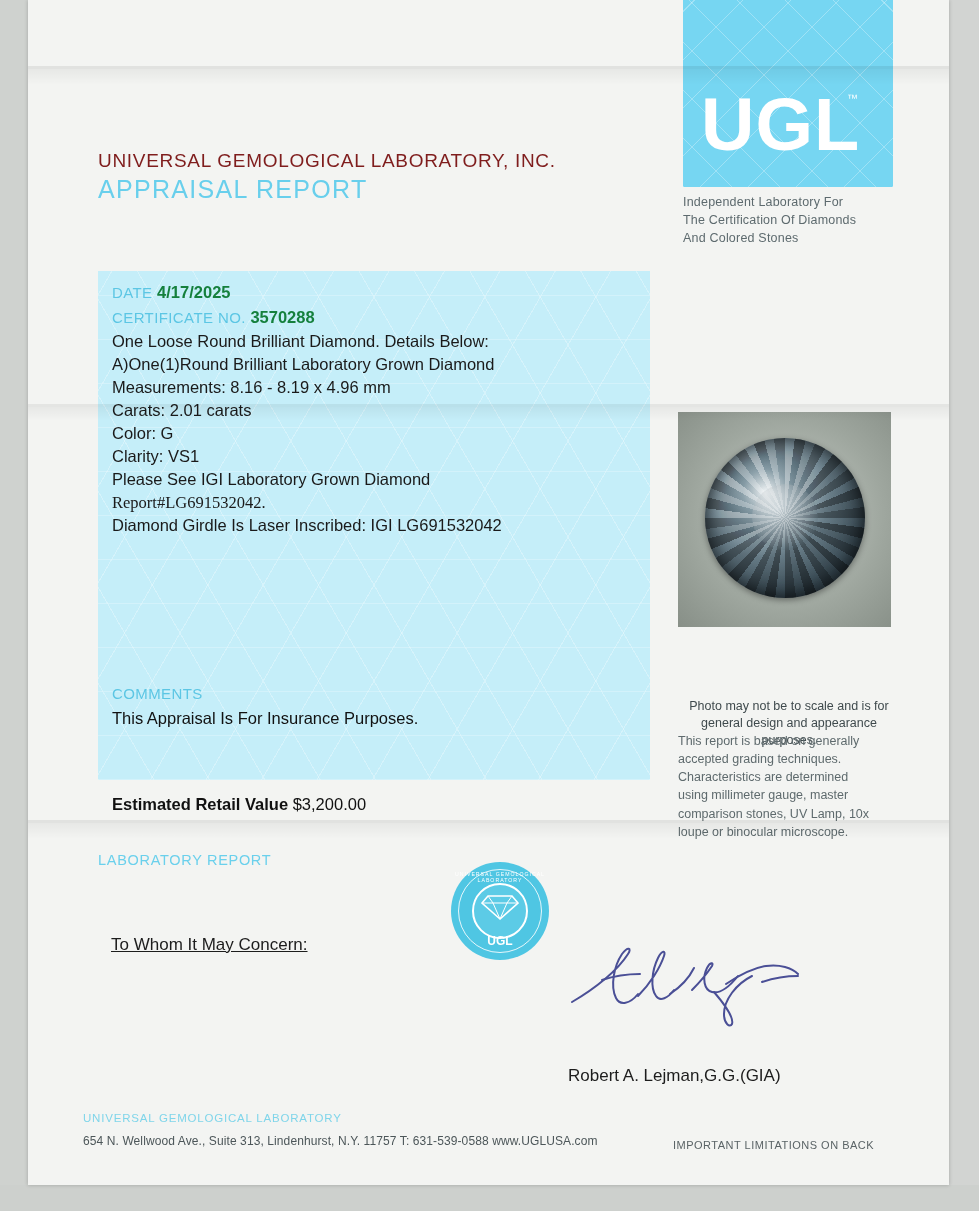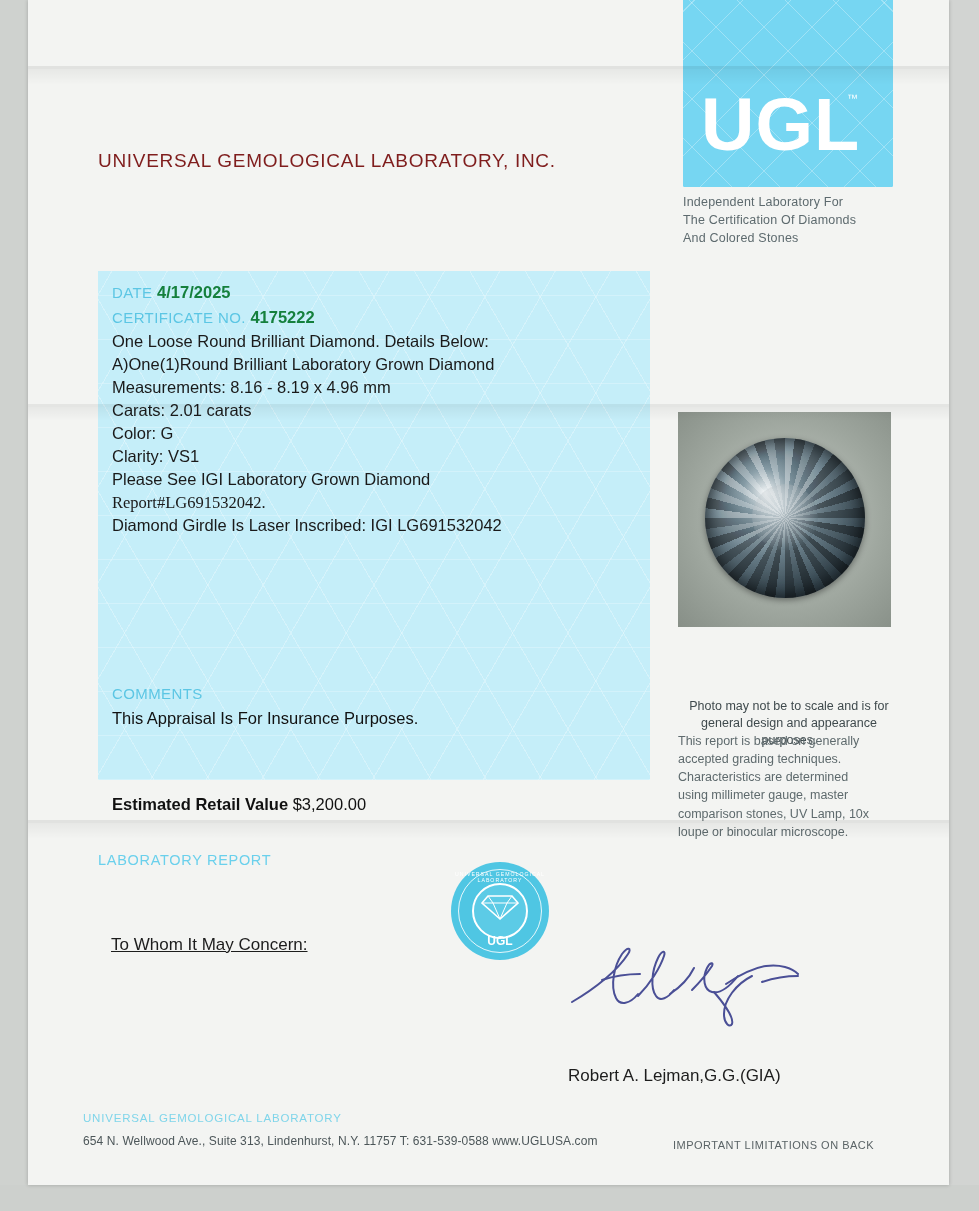--- a/index.html
+++ b/index.html
@@ -362,32 +362,33 @@
     <div class="ugl-block">
       <div class="grid"></div>
       <div class="ugl-logo">UGL</div>
       <div class="ugl-tm">™</div>
     </div>
     <div class="ugl-tagline" style="white-space: pre-line;">Independent Laboratory For
 The Certification Of Diamonds
 And Colored Stones</div>
 
     <div class="company-name">UNIVERSAL GEMOLOGICAL LABORATORY, INC.</div>
+    <div class="appraisal-title">APPRAISAL REPORT</div>
 
     <div class="blue-panel">
       <div class="pattern"></div>
 
       <div class="field-line" style="top:12px;">
         <span class="lbl">DATE</span>
         <span class="val-bold">4/17/2025</span>
       </div>
 
       <div class="field-line" style="top:37px;">
         <span class="lbl">CERTIFICATE NO.</span>
-        <span class="val-bold">4175222</span>
+        <span class="val-bold">3570288</span>
       </div>
 
       <div class="field-line" style="top:61px;">One Loose Round Brilliant Diamond. Details Below:</div>
       <div class="field-line" style="top:84px;">A)One(1)Round Brilliant Laboratory Grown Diamond</div>
       <div class="field-line" style="top:107px;">Measurements: 8.16 - 8.19 x 4.96 mm</div>
       <div class="field-line" style="top:130px;">Carats: 2.01 carats</div>
       <div class="field-line" style="top:153px;">Color: G</div>
       <div class="field-line" style="top:176px;">Clarity: VS1</div>
       <div class="field-line" style="top:199px;">Please See IGI Laboratory Grown Diamond</div>
       <div class="field-line" style="top:222px;font-family:Liberation Serif, serif;">Report#LG691532042.</div>

